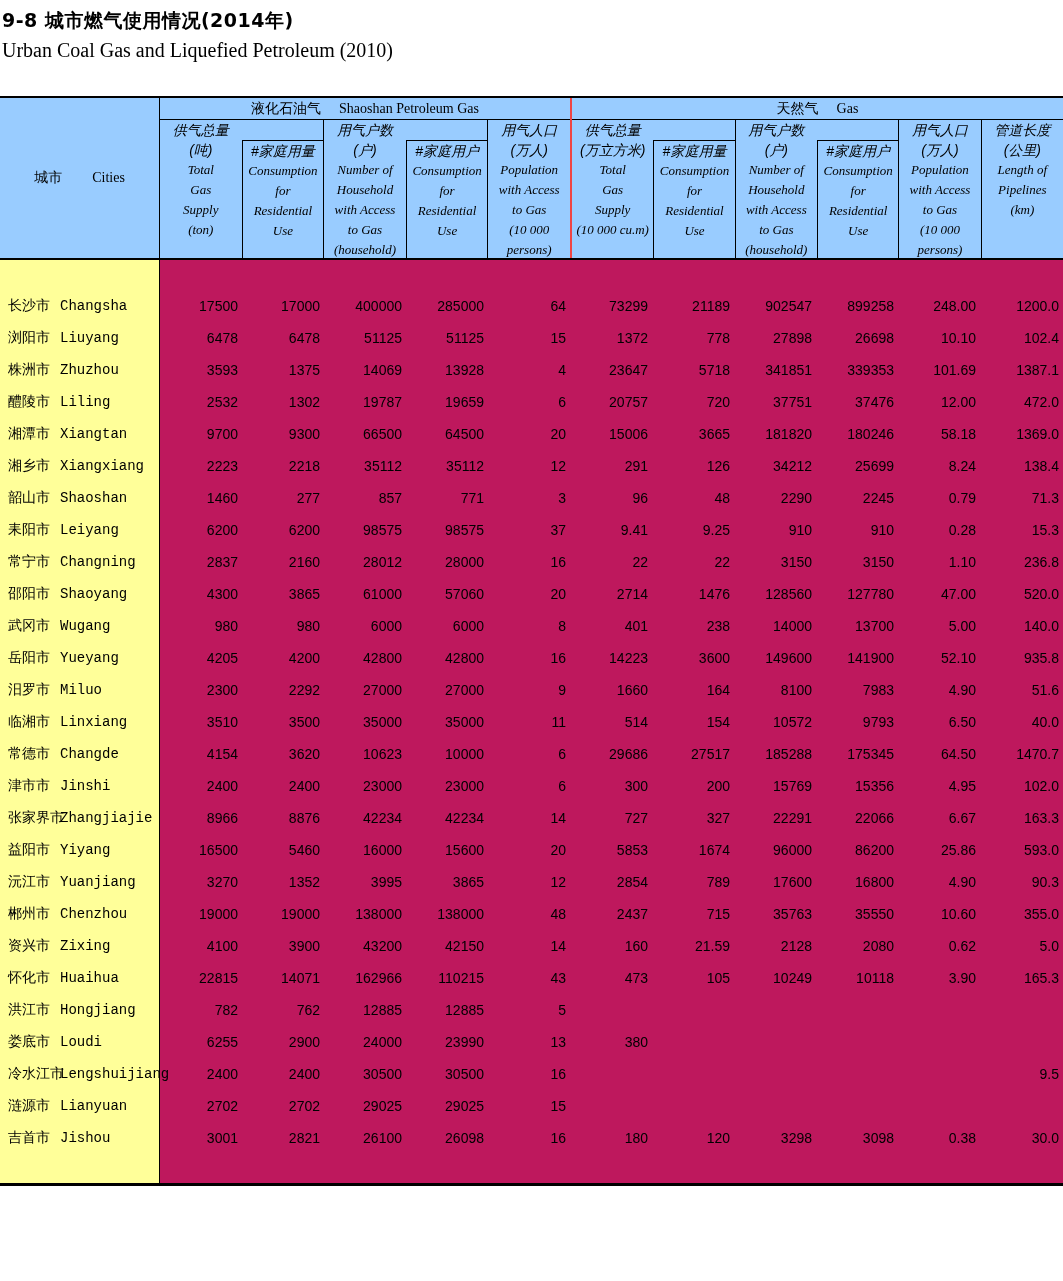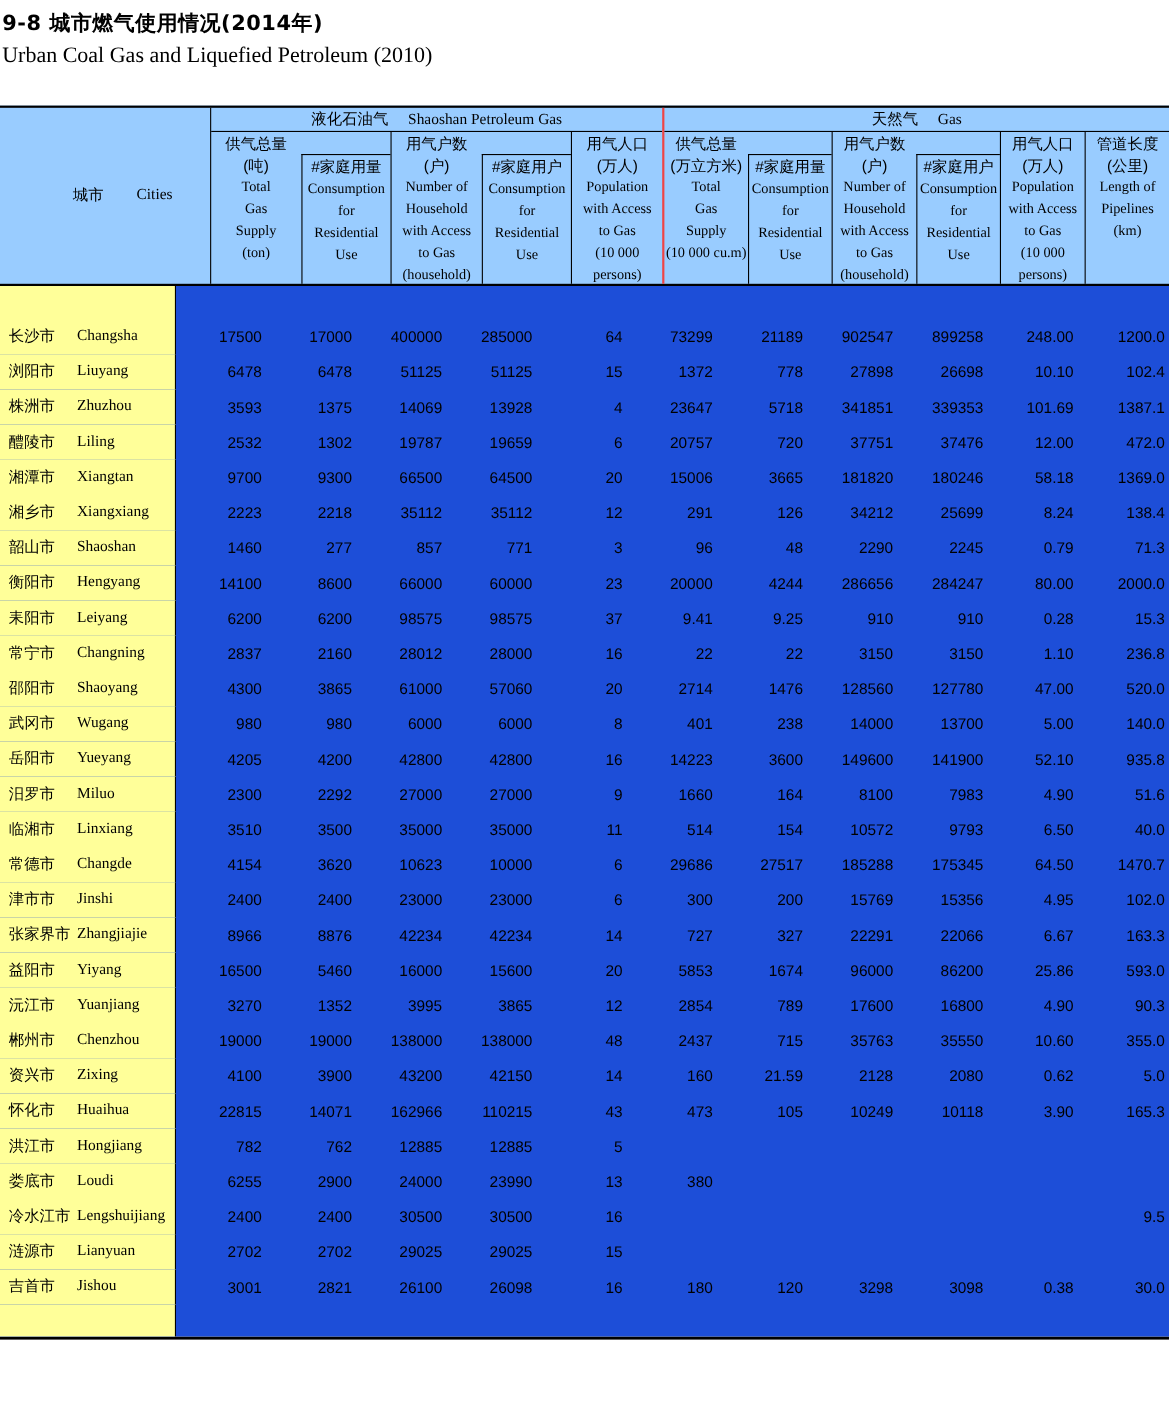--- a/index.html
+++ b/index.html
@@ -2,41 +2,41 @@
 <html><head>
 <meta charset="utf-8">
 <style>
   html,body{margin:0;padding:0;background:#fff;color:#000;}
   body{width:1063px;font-family:"Liberation Sans",sans-serif;}
   .titles{height:96px;box-sizing:border-box;padding:8px 0 0 2px;}
   .t-zh{font-size:19px;font-weight:bold;font-family:"DejaVu Sans",sans-serif;letter-spacing:0.5px;}
   .t-en{font-size:20px;font-family:"Liberation Serif",serif;margin-top:5px;}
   .tbl{width:1063px;border-bottom:3px solid #000;}
   .hdr{display:flex;background:#99CCFF;border-top:2px solid #000;border-bottom:2px solid #000;height:160px;}
-  .hdr-cities{width:159px;border-right:1px solid #000;display:flex;align-items:center;justify-content:center;gap:30px;flex-shrink:0;padding-left:32px;}
+  .hdr-cities{width:159px;border-right:1px solid #000;display:flex;align-items:center;justify-content:center;gap:30px;flex-shrink:0;}
   .hdr-cities .zh{font-size:14px;}
   .hdr-cities .en{font-size:14px;font-family:"Liberation Serif",serif;}
   .hdr-sec{width:410px;flex-shrink:0;}
   .hdr-sec.gas{width:auto;flex:1;border-left:2px solid #ef4444;}
   .grp{height:21px;line-height:21px;text-align:center;border-bottom:1px solid #000;font-size:14px;white-space:nowrap;}
   .grp .en{font-family:"Liberation Serif",serif;font-size:14px;margin-left:18px;}
-  .cols{display:flex;height:138px;}
+  .cols{display:flex;height:138px;font-style:italic;}
   .hcol{flex:1;text-align:center;min-width:0;}
   .hcol.bl{border-left:1px solid #000;}
   .hcol .line{line-height:20px;font-size:13px;white-space:nowrap;}
   .hcol .line.zh{font-size:14px;}
   .hcol .line.en{font-family:"Liberation Serif",serif;}
   .hcol .box{margin-top:20px;height:118px;border-top:1px solid #000;border-left:1px solid #000;box-sizing:border-box;}
-  .tbody{background:#1d4ed8;}
+  .tbody{background:#be185d;}
   .row{display:flex;height:32px;}
   .row.sp{height:30px;}
   .row.fill{height:29px;}
   .label{width:160px;background:#FFFF99;border-right:1px solid #000;box-sizing:border-box;position:relative;flex-shrink:0;}
   .label .zh{position:absolute;left:8px;top:50%;transform:translateY(-50%);font-size:14px;white-space:nowrap;}
-  .label .en{position:absolute;left:70px;top:50%;transform:translateY(-50%);font-size:14px;font-family:Liberation Serif, serif;white-space:nowrap;}
+  .label .en{position:absolute;left:60px;top:50%;transform:translateY(-50%);font-size:14px;font-family:Liberation Mono, monospace;white-space:nowrap;}
   .cell{width:82px;flex-shrink:0;box-sizing:border-box;text-align:right;padding-right:4px;font-size:14px;line-height:32px;white-space:nowrap;}
   .cell.last{width:83px;}
 </style>
 </head>
 <body>
 
 <div class="titles">
   <div class="t-zh">9-8  城市燃气使用情况(2014年)</div>
   <div class="t-en">Urban Coal Gas and Liquefied Petroleum (2010)</div>
 </div>
@@ -275,37 +275,20 @@
         <div class="cell">3</div>
         <div class="cell">96</div>
         <div class="cell">48</div>
         <div class="cell">2290</div>
         <div class="cell">2245</div>
         <div class="cell">0.79</div>
         <div class="cell last">71.3</div>
       </div>
       <div class="row">
         <div class="label">
-          <span class="zh">衡阳市</span>
-          <span class="en">Hengyang</span>
-        </div>
-        <div class="cell">14100</div>
-        <div class="cell">8600</div>
-        <div class="cell">66000</div>
-        <div class="cell">60000</div>
-        <div class="cell">23</div>
-        <div class="cell">20000</div>
-        <div class="cell">4244</div>
-        <div class="cell">286656</div>
-        <div class="cell">284247</div>
-        <div class="cell">80.00</div>
-        <div class="cell last">2000.0</div>
-      </div>
-      <div class="row">
-        <div class="label">
           <span class="zh">耒阳市</span>
           <span class="en">Leiyang</span>
         </div>
         <div class="cell">6200</div>
         <div class="cell">6200</div>
         <div class="cell">98575</div>
         <div class="cell">98575</div>
         <div class="cell">37</div>
         <div class="cell">9.41</div>
         <div class="cell">9.25</div>

